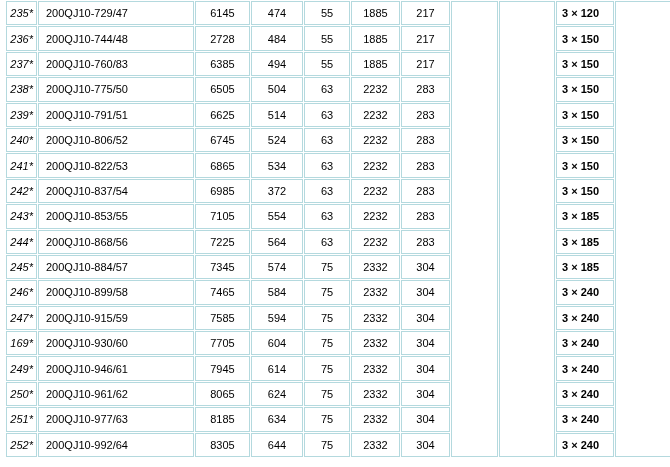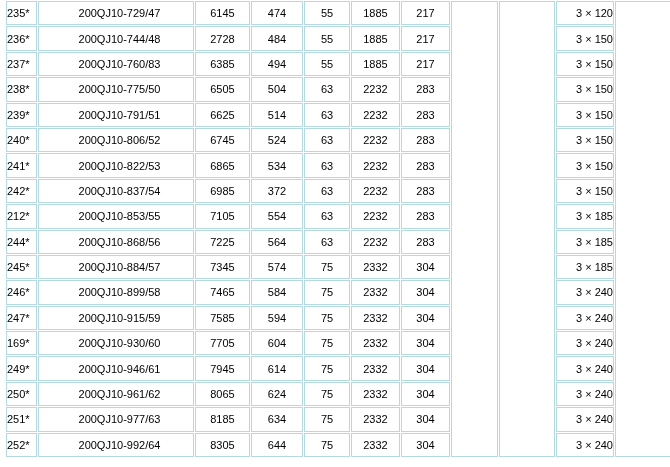--- a/index.html
+++ b/index.html
@@ -5,24 +5,24 @@
   :root { --grid:#b4d9de; --text:#000000; --bg:#ffffff; }
   html,body{margin:0;padding:0;background:var(--bg);}
   body{width:670px;height:467px;overflow:hidden;
        font-family:"Liberation Sans","DejaVu Sans",sans-serif;}
   .page{position:relative;width:670px;height:467px;background:var(--bg);}
   table.spec{border-collapse:separate;border-spacing:1px;table-layout:fixed;
              margin:0 0 0 5px;width:658px;}
   td{border:1px solid var(--grid);background:#ffffff;color:var(--text);
      font-size:11px;height:22.4px;padding:0;white-space:nowrap;overflow:hidden;
      vertical-align:middle;}
-  td.c-num{text-align:left;padding-right:3px;}
-  td.c-model{text-align:center;padding-left:7px;}
+  td.c-num{text-align:right;padding-right:3px;font-style:italic;}
+  td.c-model{text-align:left;padding-left:7px;}
   td.c-center{text-align:center;}
-  td.c-spec{text-align:right;padding-left:5px;}
+  td.c-spec{text-align:left;padding-left:5px;font-weight:bold;}
   td.c-tall{background:#ffffff;}
 </style>
 </head>
 <body>
 
 <div class="page">
   <table class="spec">
     <colgroup>
       <col style="width:31px">
         <col style="width:156px">
@@ -114,21 +114,21 @@
           <td class="c-num">242*</td>
           <td class="c-model">200QJ10-837/54</td>
           <td class="c-center">6985</td>
           <td class="c-center">372</td>
           <td class="c-center">63</td>
           <td class="c-center">2232</td>
           <td class="c-center">283</td>
           <td class="c-spec">3 × 150</td>
         </tr>
         <tr>
-          <td class="c-num">212*</td>
+          <td class="c-num">243*</td>
           <td class="c-model">200QJ10-853/55</td>
           <td class="c-center">7105</td>
           <td class="c-center">554</td>
           <td class="c-center">63</td>
           <td class="c-center">2232</td>
           <td class="c-center">283</td>
           <td class="c-spec">3 × 185</td>
         </tr>
         <tr>
           <td class="c-num">244*</td>

